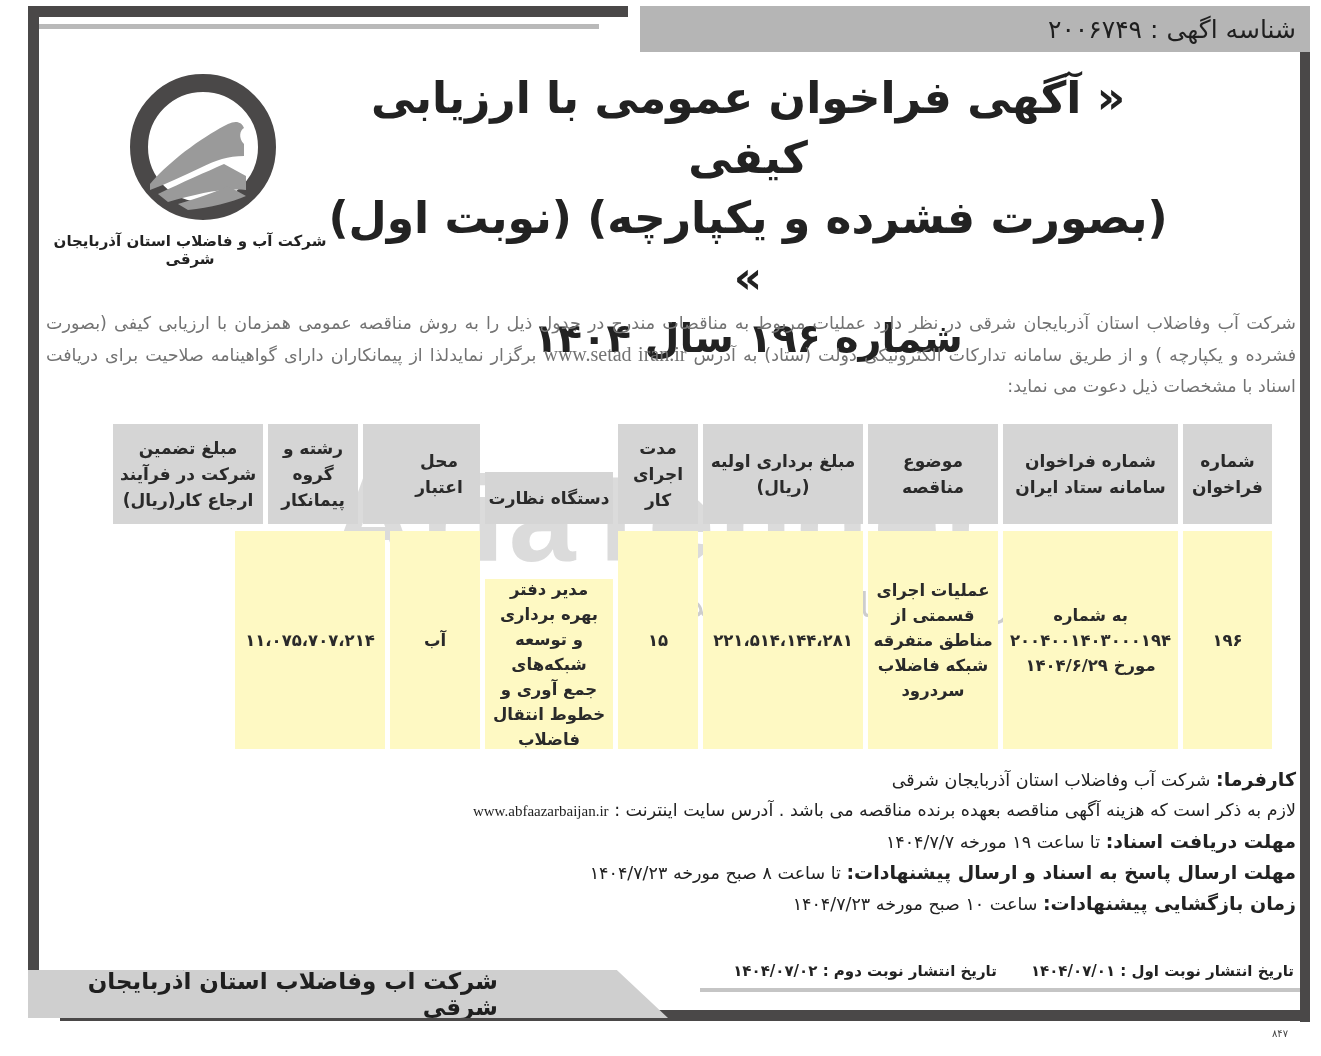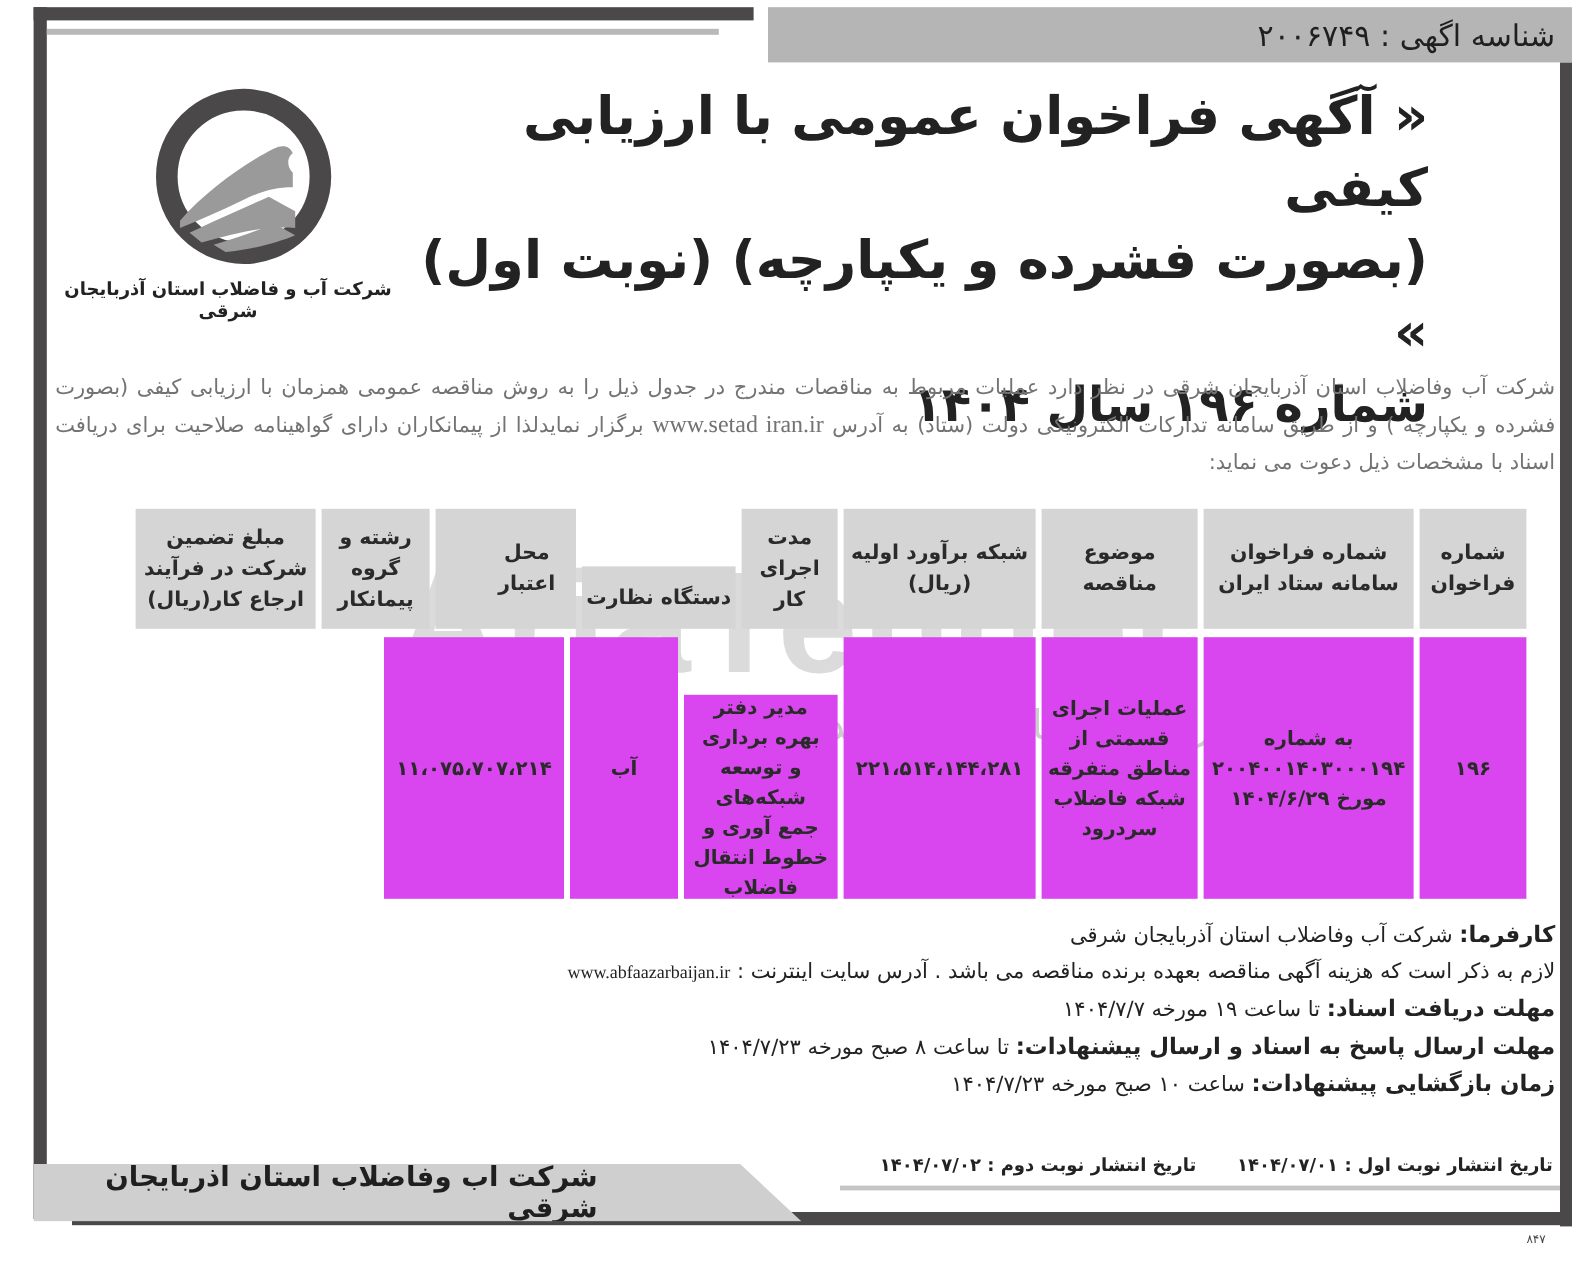--- a/index.html
+++ b/index.html
@@ -16,39 +16,39 @@
   
   .id-banner { position: absolute; left: 640px; top: 6px; width: 670px; height: 46px; background: #b5b5b5;
     direction: rtl; display: flex; align-items: center; padding-right: 14px; font-size: 25px; color: #1f1f1f; }
 
   
   .logo { position: absolute; left: 128px; top: 72px; width: 150px; height: 150px; }
   .logo-caption { position: absolute; left: 40px; top: 232px; width: 300px; direction: rtl; text-align: center;
     font-size: 15px; font-weight: bold; color: #222; }
 
   
-  .title { position: absolute; left: 330px; top: 68px; width: 860px; direction: rtl; text-align: right;
+  .title { position: absolute; left: 318px; top: 68px; width: 860px; direction: rtl; text-align: center;
     font-family: "DejaVu Sans", sans-serif; font-weight: bold; color: #222; }
   .title .line { display: block; font-size: 44px; line-height: 60px; letter-spacing: -1px; }
   .title .line3 { font-size: 40px; }
 
   
   .intro { position: absolute; left: 46px; top: 308px; width: 1250px; direction: rtl; text-align: justify;
     font-size: 17.5px; line-height: 31px; color: #737373; }
   .intro .url { font-family: "Liberation Serif", serif; font-size: 20px; }
 
   
   .tbl { position: absolute; left: 68px; top: 424px; width: 1204px; height: 326px; }
   .tbl-row { display: flex; flex-direction: row-reverse; }
   .tbl-row.head { height: 100px; margin-bottom: 7px; }
   .tbl-row.body { height: 218px; }
   .cell { background: #e0e0e0; margin-left: 5px; display: flex; align-items: center; justify-content: center;
     direction: rtl; text-align: center; font-size: 16px; line-height: 26px; color: #2a2a2a; font-weight: bold; }
   .head .cell { background: #d5d5d5; font-size: 17px; line-height: 26px; }
-  .body .cell { background: #d946ef; font-size: 16.5px; line-height: 25px; }
+  .body .cell { background: #fef9c3; font-size: 16.5px; line-height: 25px; }
   .c1 { width: 89px; } .c2 { width: 175px; } .c3 { width: 130px; } .c4 { width: 160px; }
   .c5 { width: 80px; } .c6 { width: 128px; margin-top: 48px; } .c7 { width: 117px; padding-left: 35px; } .c8 { width: 90px; } .c9 { width: 150px; }
   .cell .pre { white-space: pre-line; }
   .wm-text { position: absolute; left: 330px; top: 450px; font-size: 120px; font-weight: bold; color: #9a9a9a;
     opacity: 0.35; letter-spacing: 4px; font-family: "Liberation Sans", sans-serif; }
   .wm-sub { position: absolute; left: 310px; top: 585px; width: 700px; direction: rtl; font-size: 34px; color: #b8b8b8;
     opacity: 0.7; letter-spacing: 14px; font-family: "DejaVu Sans", sans-serif; }
 
   
   .info { position: absolute; left: 260px; top: 764px; width: 1036px; direction: rtl; color: #222; }
@@ -112,21 +112,21 @@
       </div>
     <div class="cell c2">
         <span class="pre">شماره فراخوان
 سامانه ستاد ایران</span>
       </div>
     <div class="cell c3">
         <span class="pre">موضوع
 مناقصه</span>
       </div>
     <div class="cell c4">
-        <span class="pre">شبکه برآورد اولیه
+        <span class="pre">مبلغ برداری اولیه
 (ریال)</span>
       </div>
     <div class="cell c5">
         <span class="pre">مدت
 اجرای
 کار</span>
       </div>
     <div class="cell c6">
         <span class="pre">دستگاه نظارت</span>
       </div>
@@ -154,20 +154,23 @@
       </div>
     <div class="cell c3">
         <span class="pre">عملیات اجرای
 قسمتی از
 مناطق متفرقه
 شبکه فاضلاب
 سردرود</span>
       </div>
     <div class="cell c4">
         <span class="pre">۲۲۱،۵۱۴،۱۴۴،۲۸۱</span>
+      </div>
+    <div class="cell c5">
+        <span class="pre">۱۵</span>
       </div>
     <div class="cell c6">
         <span class="pre">مدیر دفتر
 بهره برداری
 و توسعه
 شبکه‌های
 جمع آوری و
 خطوط انتقال
 فاضلاب</span>
       </div>

